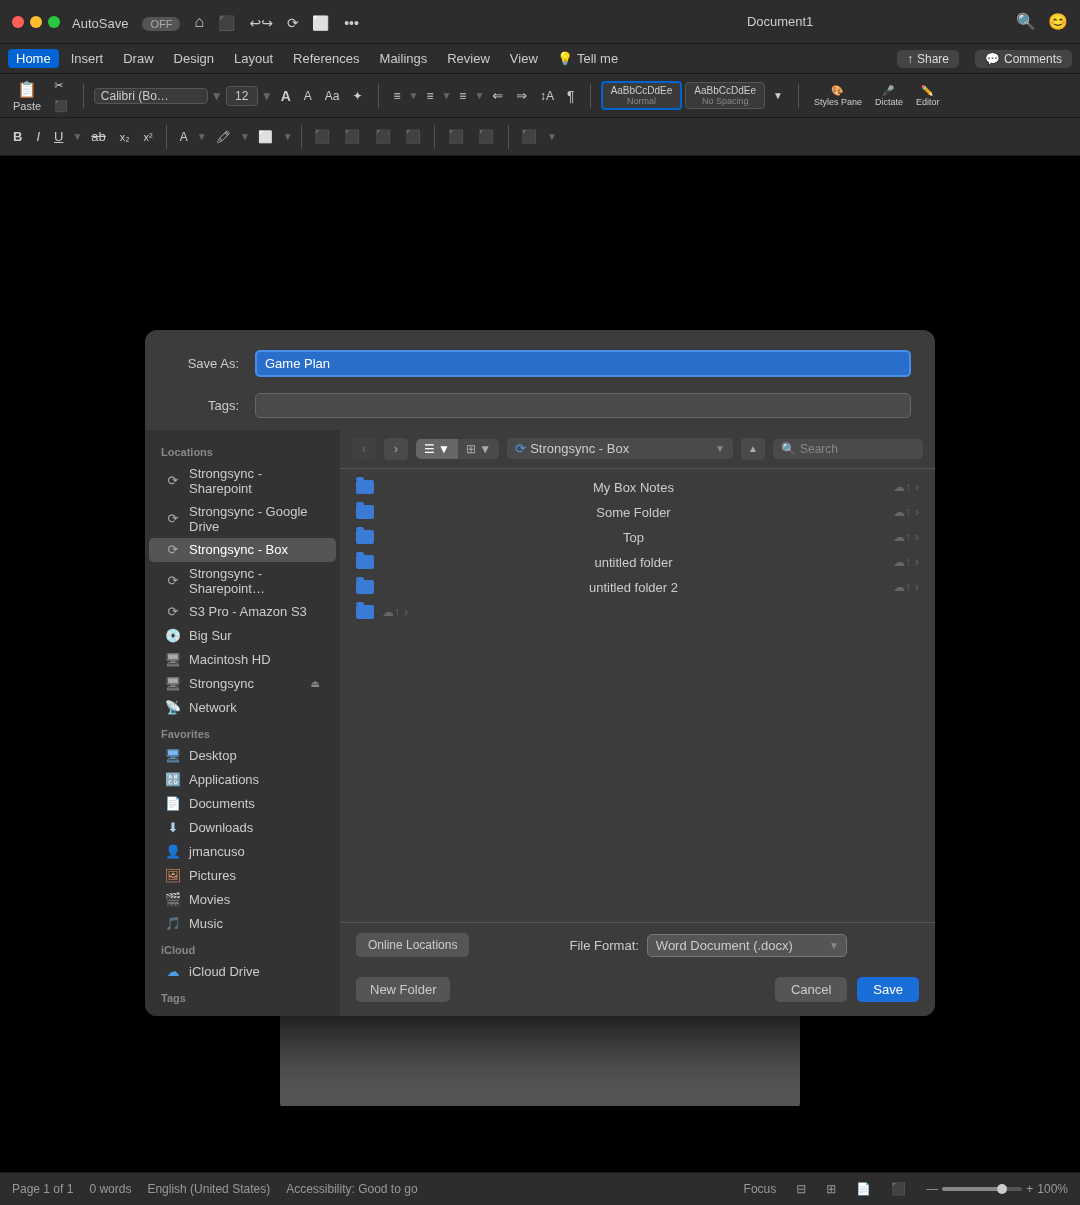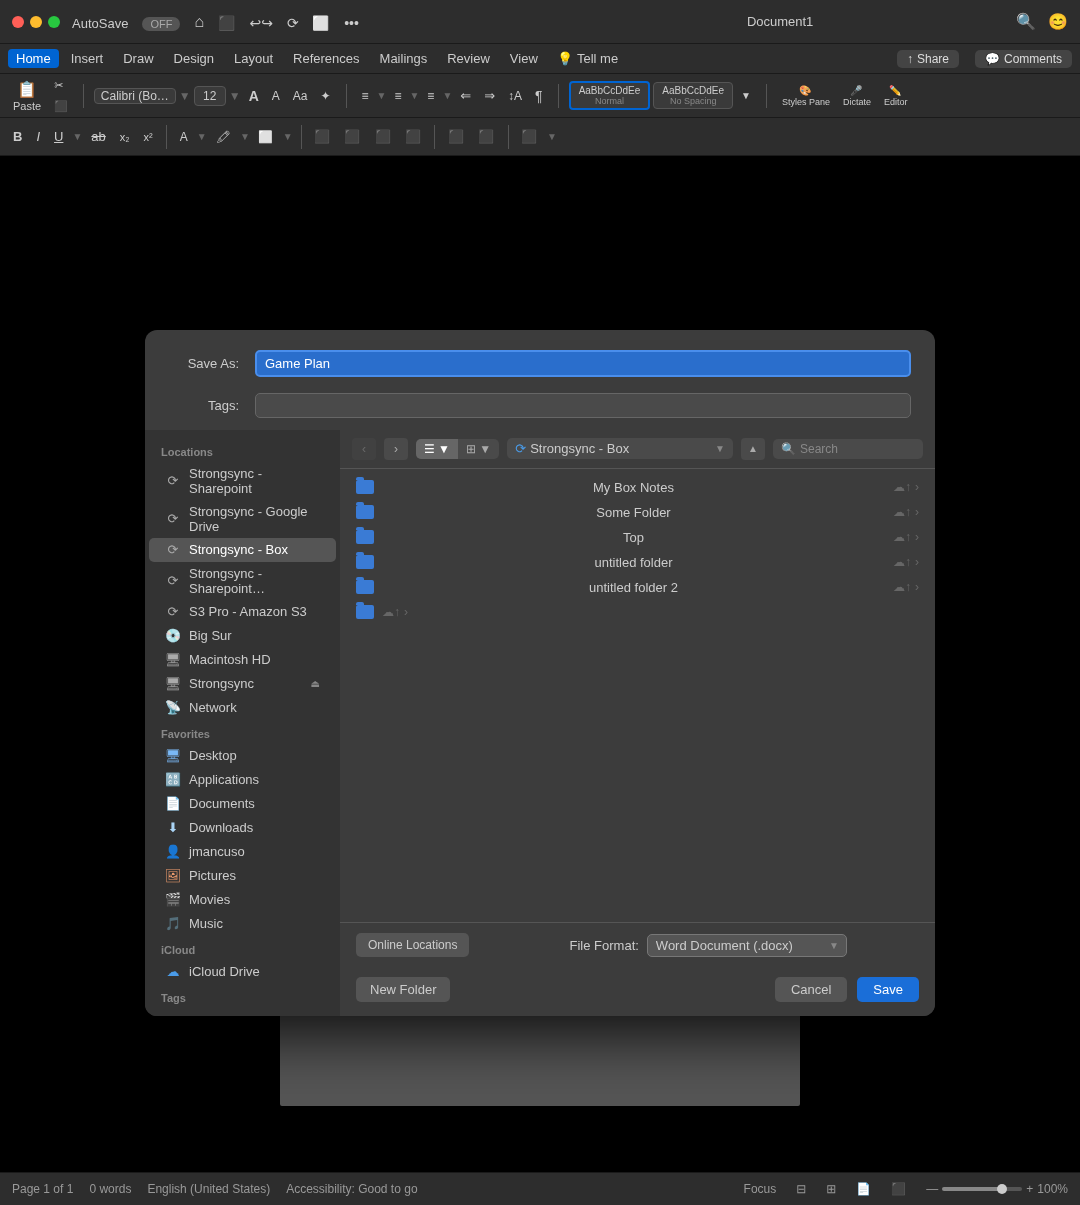--- a/index.html
+++ b/index.html
@@ -122,21 +122,21 @@
       background: none;
       border: none;
     }
     .font-name {
       background: #3a3a3a;
       border: 1px solid #555;
       border-radius: 4px;
       color: #ccc;
       font-size: 12px;
       padding: 0 6px;
-      width: 82px;
+      width: 114px;
     }
     .font-size {
       background: #3a3a3a;
       border: 1px solid #555;
       border-radius: 4px;
       color: #ccc;
       font-size: 12px;
       padding: 2px 4px;
       width: 32px;
       text-align: center;

